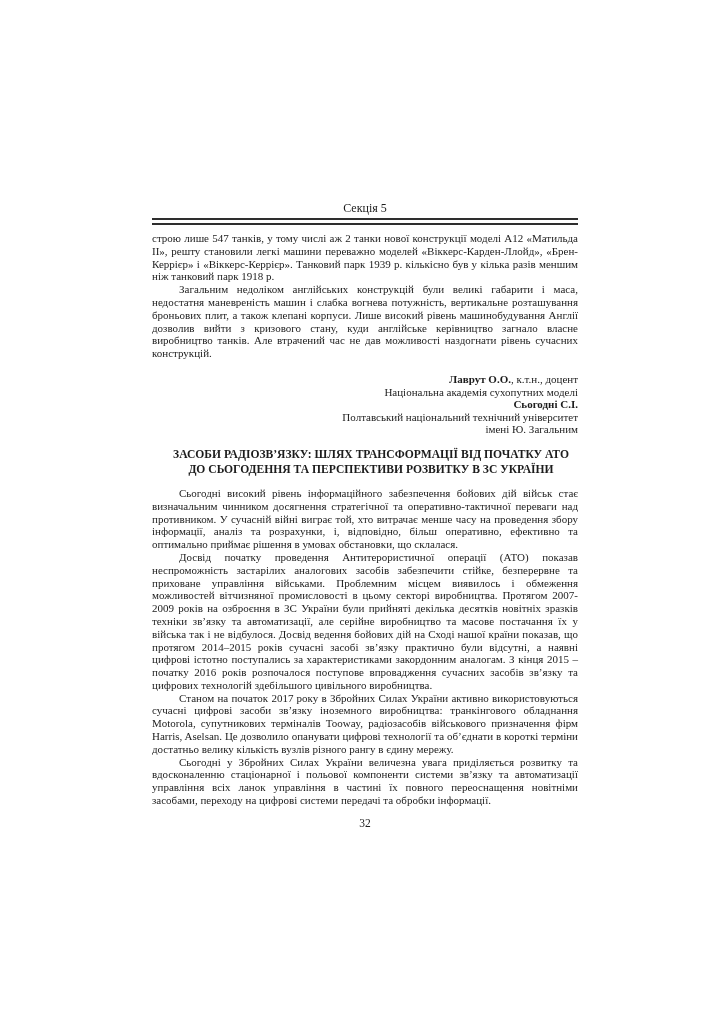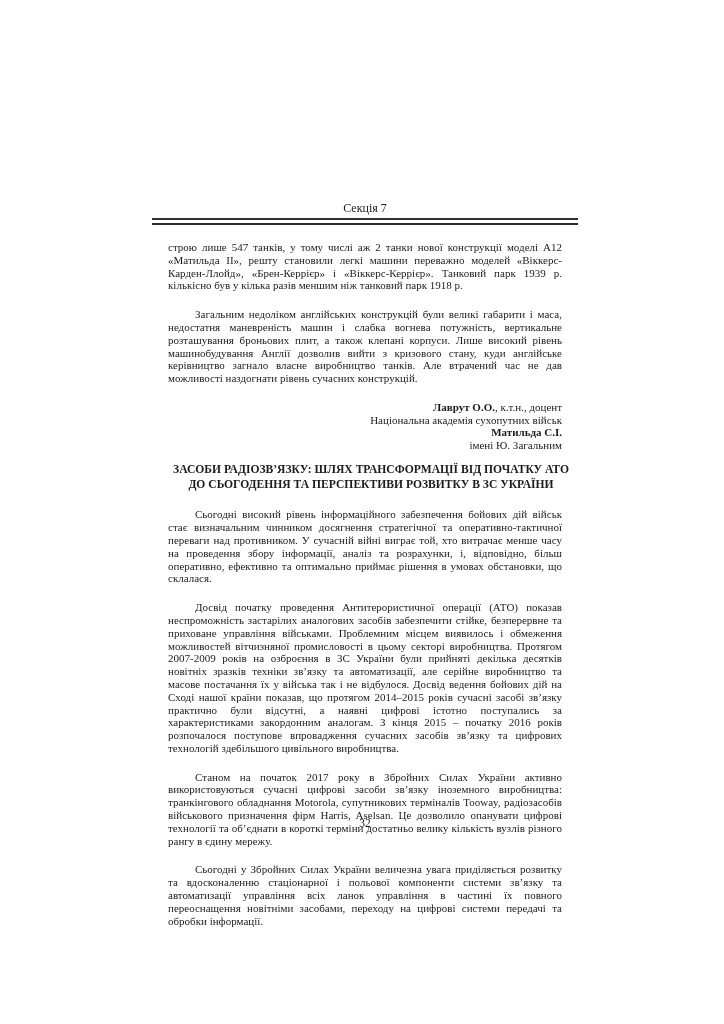--- a/index.html
+++ b/index.html
@@ -34,28 +34,28 @@
     border-top: 2px solid #2e2e2e;
     border-bottom: 2px solid #2e2e2e;
     margin-bottom: 7px;
   }
   .body-text {
     font-size: 11px;
     line-height: 12.8px;
     text-align: justify;
   }
   .para {
-    margin: 16px;
+    margin: 0;
     text-indent: 27px;
   }
   .para.no-indent {
     text-indent: 0;
   }
   .authors {
-    margin: 13px 16px 0 0;
+    margin: 13px 0 0 0;
     text-align: right;
     font-size: 11px;
     line-height: 12.6px;
   }
   .author-line .b {
     font-weight: bold;
   }
   .article-title {
     margin: 11px 0 10px 12px;
     padding: 0 2px;
@@ -75,33 +75,34 @@
     color: #1c1c1c;
   }
 </style>
 </head>
 <body>
 
 <div class="page">
   <div class="content">
 
     <div class="running-header">
-      <span>Секція 7</span>
+      <span>Секція 5</span>
     </div>
     <div class="double-rule"></div>
 
     <div class="body-text">
 
       <p class="para no-indent">строю лише 547 танків, у тому числі аж 2 танки нової конструкції моделі А12 «Матильда ІІ», решту становили легкі машини переважно моделей «Віккерс-Карден-Ллойд», «Брен-Керрієр» і «Віккерс-Керрієр». Танковий парк 1939 р. кількісно був у кілька разів меншим ніж танковий парк 1918 р.</p>
       <p class="para">Загальним недоліком англійських конструкцій були великі габарити і маса, недостатня маневреність машин і слабка вогнева потужність, вертикальне розташування броньових плит, а також клепані корпуси. Лише високий рівень машинобудування Англії дозволив вийти з кризового стану, куди англійське керівництво загнало власне виробництво танків. Але втрачений час не дав можливості наздогнати рівень сучасних конструкцій.</p>
 
       <div class="authors">
         <div class="author-line"><span class="b">Лаврут О.О.</span><span>, к.т.н., доцент</span></div>
-        <div class="author-line"><span>Національна академія сухопутних військ</span></div>
-        <div class="author-line"><span class="b">Матильда С.І.</span><span></span></div>
+        <div class="author-line"><span>Національна академія сухопутних моделі</span></div>
+        <div class="author-line"><span class="b">Сьогодні С.І.</span><span></span></div>
+        <div class="author-line"><span>Полтавський національний технічний університет</span></div>
         <div class="author-line"><span>імені Ю. Загальним</span></div>
       </div>
 
       <h1 class="article-title">ЗАСОБИ РАДІОЗВ’ЯЗКУ: ШЛЯХ ТРАНСФОРМАЦІЇ ВІД ПОЧАТКУ АТО ДО СЬОГОДЕННЯ ТА ПЕРСПЕКТИВИ РОЗВИТКУ В ЗС УКРАЇНИ</h1>
 
       <p class="para">Сьогодні високий рівень інформаційного забезпечення бойових дій військ стає визначальним чинником досягнення стратегічної та оперативно-тактичної переваги над противником. У сучасній війні виграє той, хто витрачає менше часу на проведення збору інформації, аналіз та розрахунки, і, відповідно, більш оперативно, ефективно та оптимально приймає рішення в умовах обстановки, що склалася.</p>
       <p class="para">Досвід початку проведення Антитерористичної операції (АТО) показав неспроможність застарілих аналогових засобів забезпечити стійке, безперервне та приховане управління військами. Проблемним місцем виявилось і обмеження можливостей вітчизняної промисловості в цьому секторі виробництва. Протягом 2007-2009 років на озброєння в ЗС України були прийняті декілька десятків новітніх зразків техніки зв’язку та автоматизації, але серійне виробництво та масове постачання їх у війська так і не відбулося. Досвід ведення бойових дій на Сході нашої країни показав, що протягом 2014–2015 років сучасні засобі зв’язку практично були відсутні, а наявні цифрові істотно поступались за характеристиками закордонним аналогам. З кінця 2015 – початку 2016 років розпочалося поступове впровадження сучасних засобів зв’язку та цифрових технологій здебільшого цивільного виробництва.</p>
       <p class="para">Станом на початок 2017 року в Збройних Силах України активно використовуються сучасні цифрові засоби зв’язку іноземного виробництва: транкінгового обладнання Motorola, супутникових терміналів Tooway, радіозасобів військового призначення фірм Harris, Aselsan. Це дозволило опанувати цифрові технології та об’єднати в короткі терміни достатньо велику кількість вузлів різного рангу в єдину мережу.</p>
       <p class="para">Сьогодні у Збройних Силах України величезна увага приділяється розвитку та вдосконаленню стаціонарної і польової компоненти системи зв’язку та автоматизації управління всіх ланок управління в частині їх повного переоснащення новітніми засобами, переходу на цифрові системи передачі та обробки інформації.</p>
 

